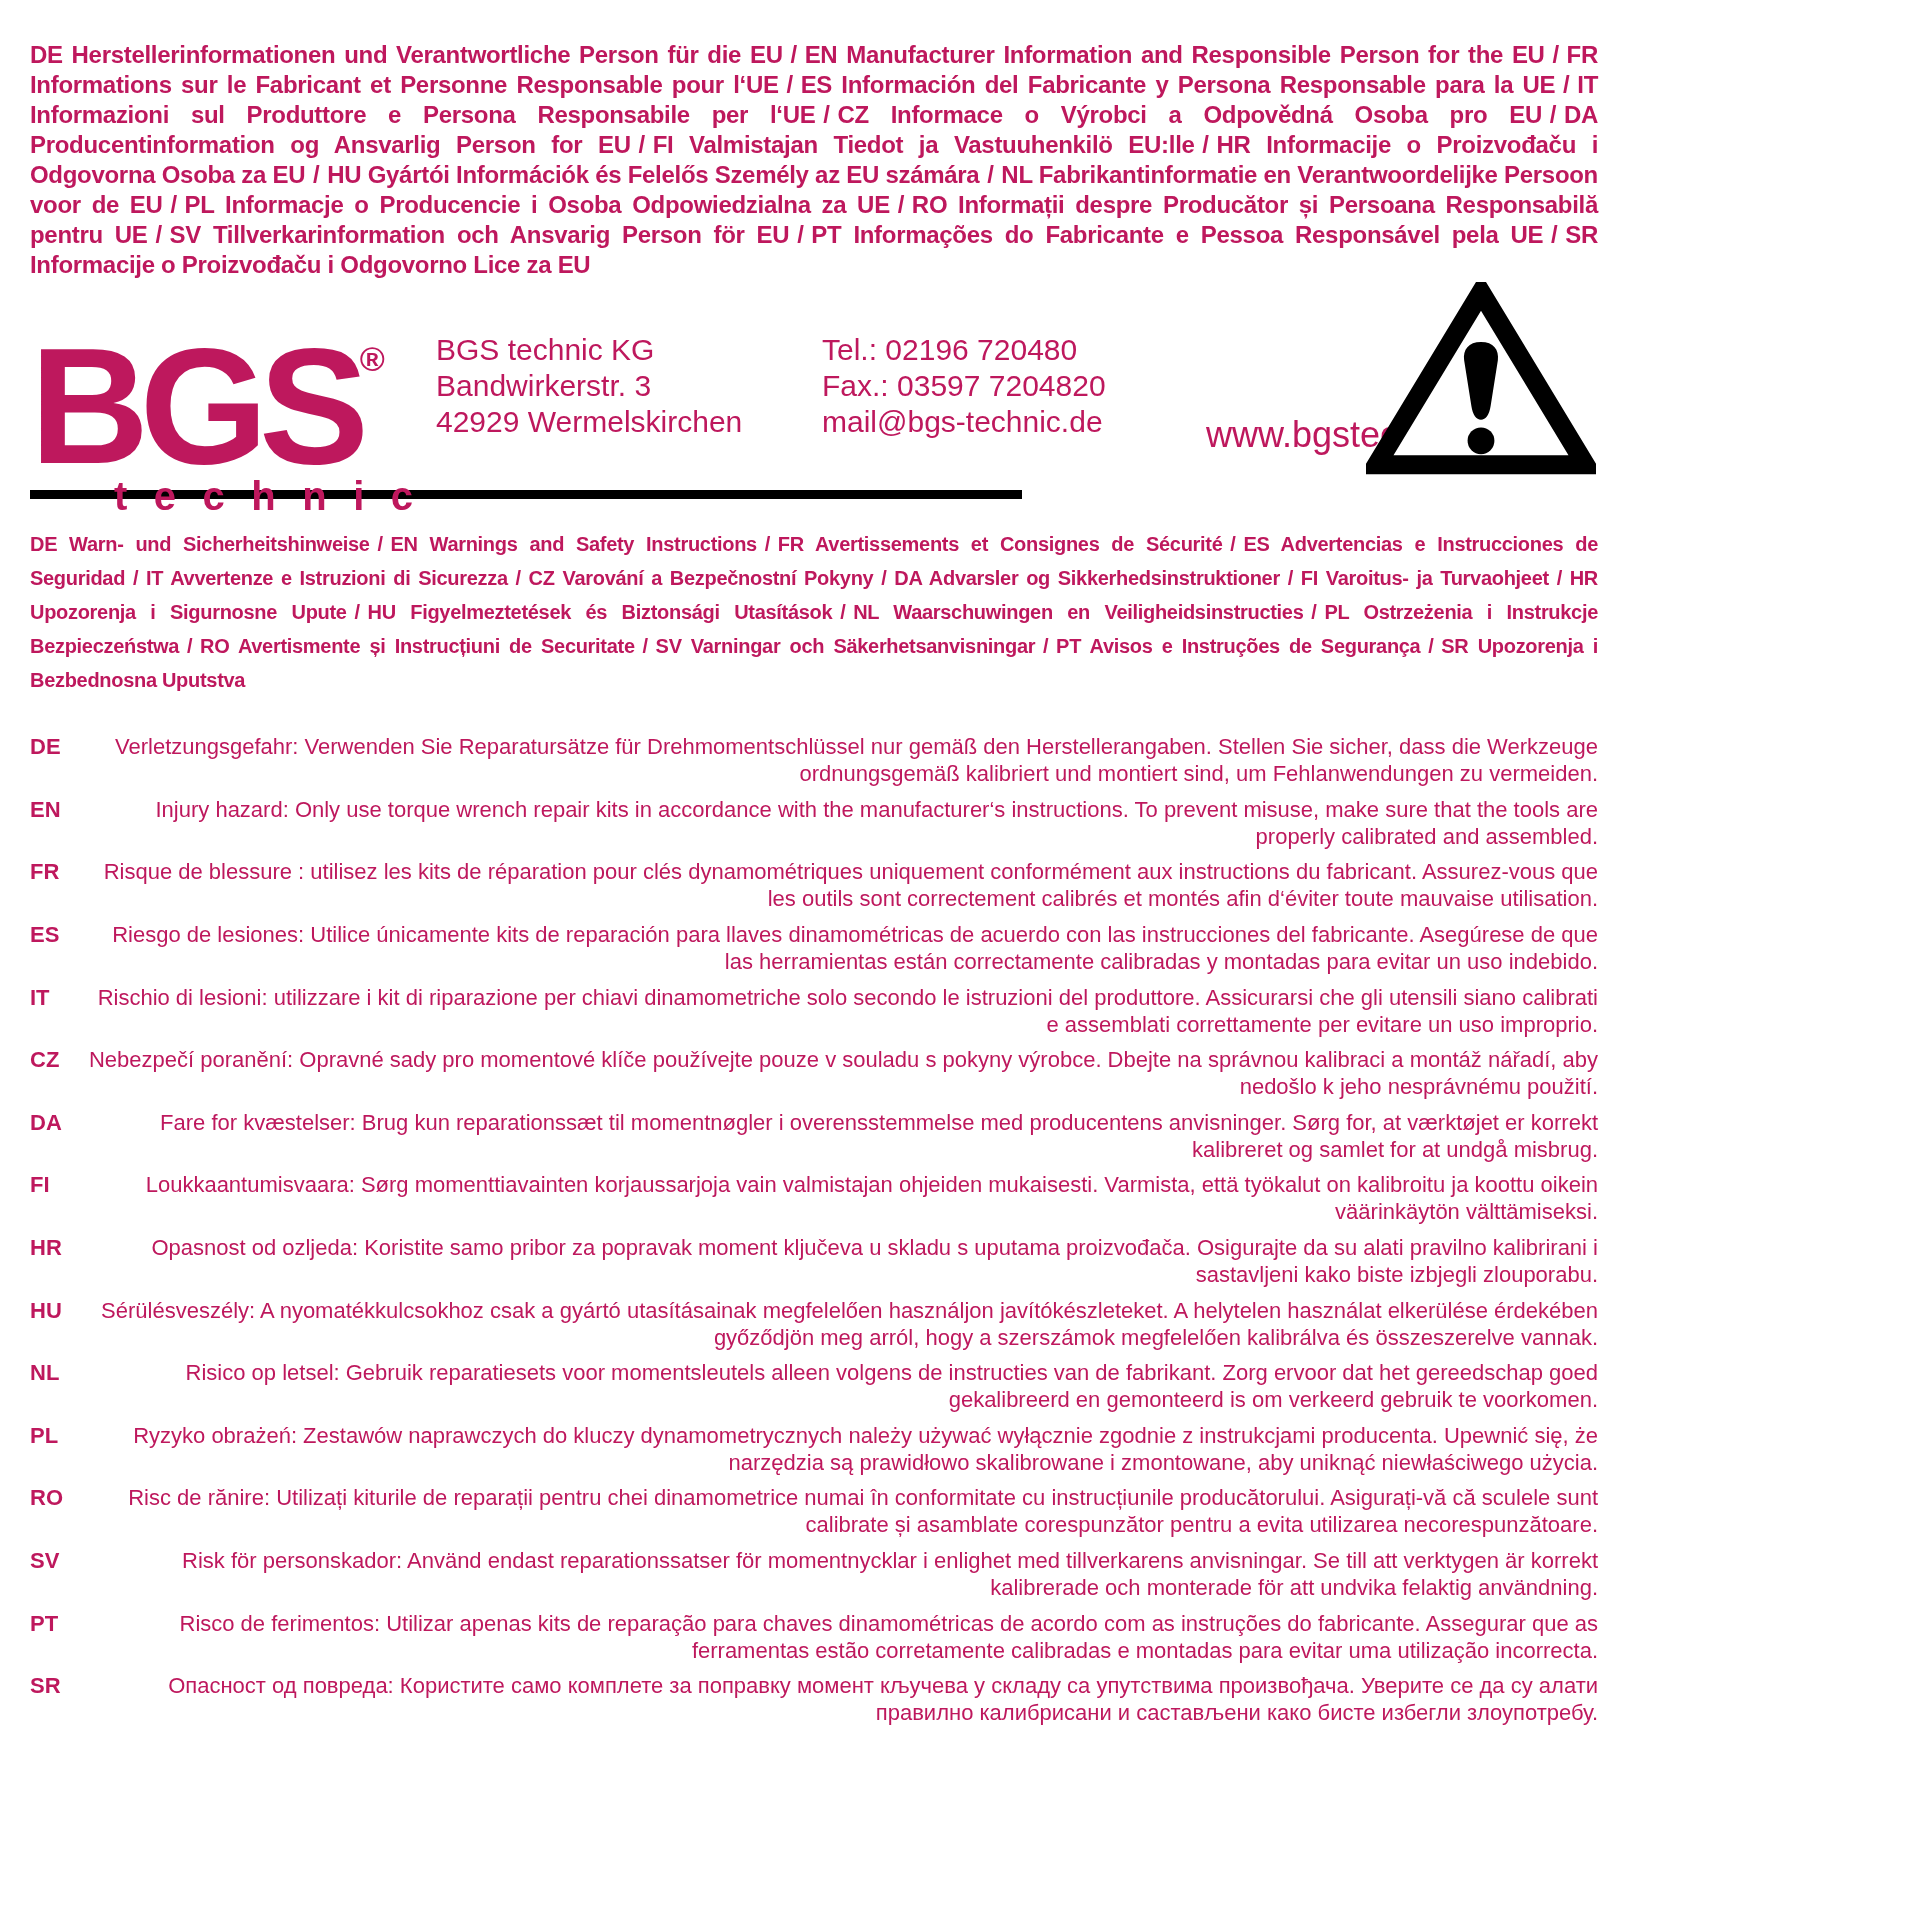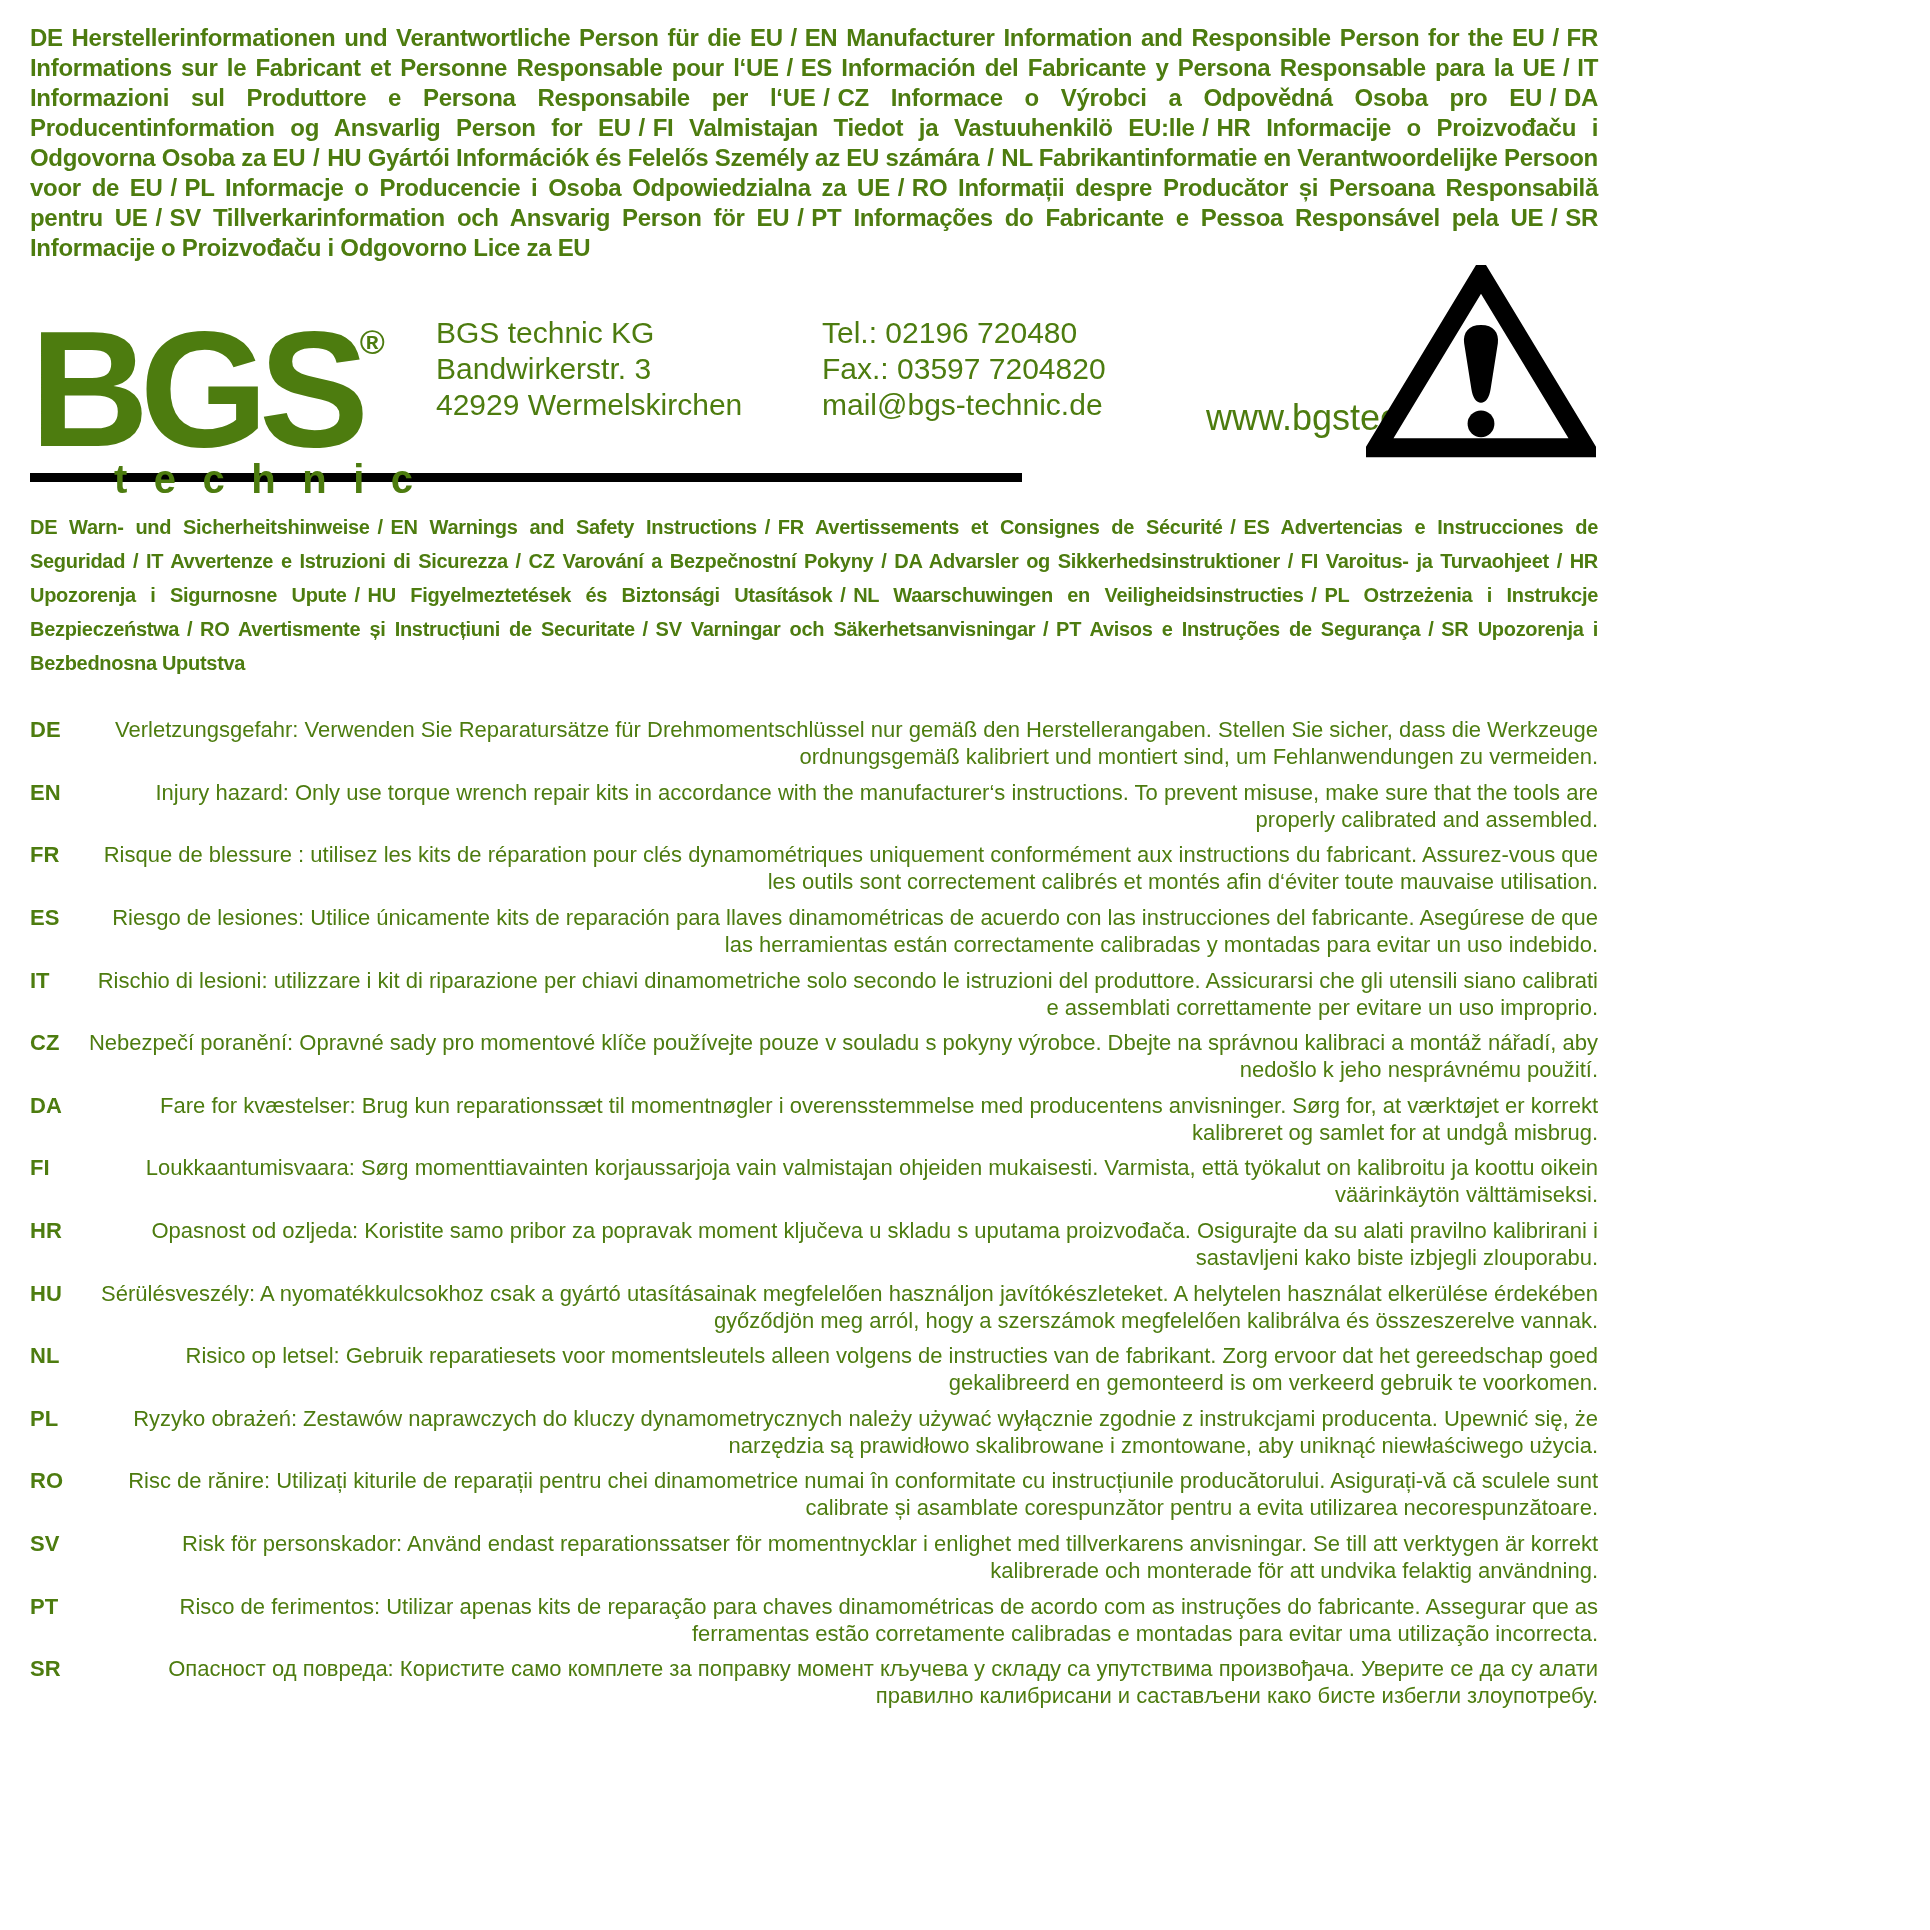--- a/index.html
+++ b/index.html
@@ -1,23 +1,23 @@
 <!DOCTYPE html>
 <html style="font-size:12.5px"><head>
 <meta charset="utf-8">
 <style>
   html, body { margin: 0; padding: 0; background: #ffffff; }
   .page {
     position: relative;
     width: 1628px;
     height: 1930px;
     box-sizing: border-box;
-    padding: 23px 30px;
+    padding: 40px 30px;
     background: #ffffff;
-    color: #4d7c0f;
+    color: #be185d;
     font-family: "Liberation Sans", sans-serif;
     overflow: hidden;
   }
   .top-header {
     margin: 0;
     font-size: 24px;
     line-height: 30px;
     font-weight: bold;
     text-align: justify;
     letter-spacing: -0.3px;

